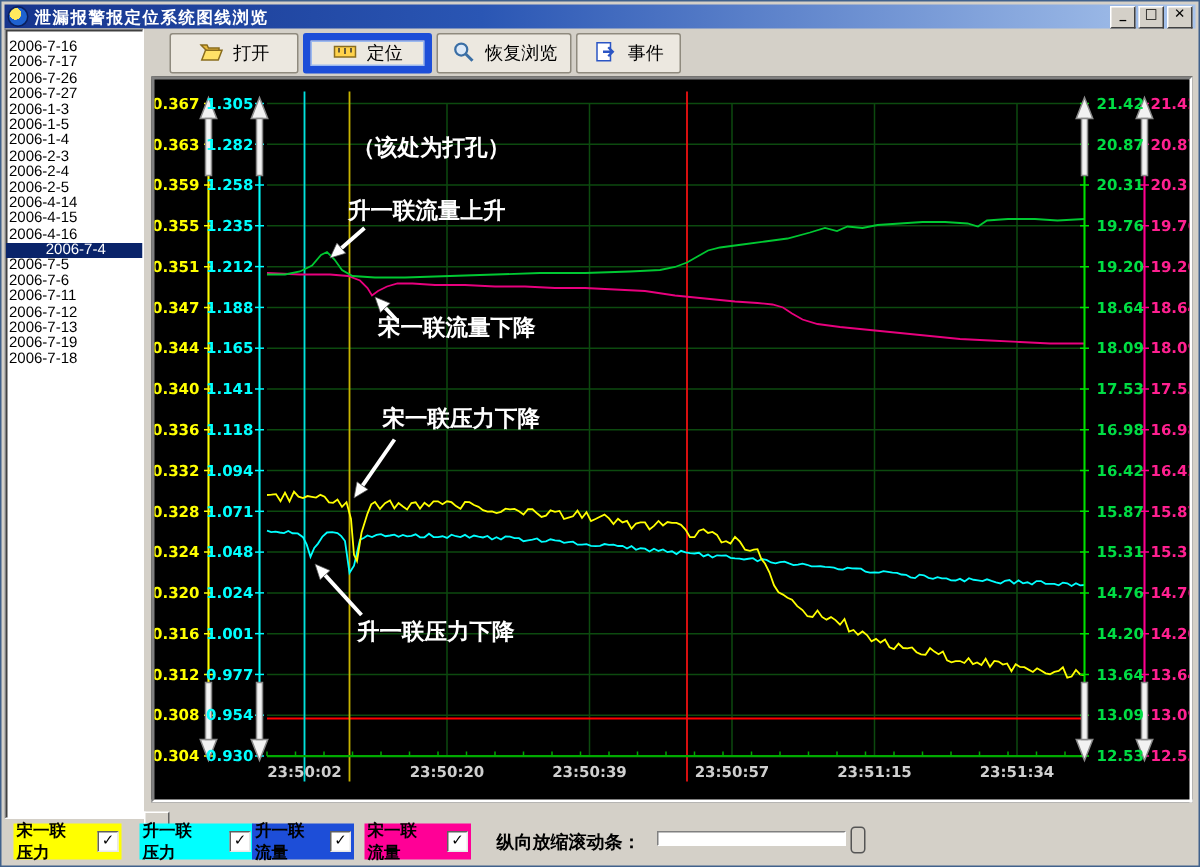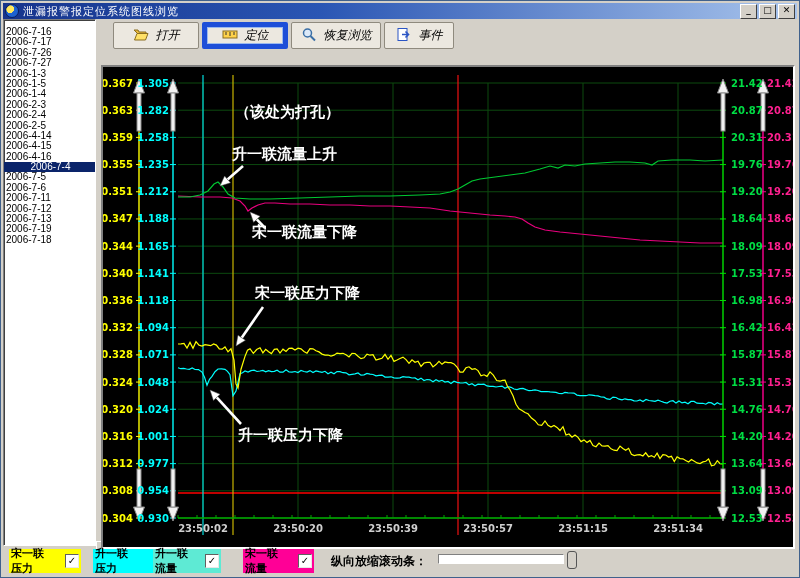--- a/index.html
+++ b/index.html
@@ -6,44 +6,44 @@
   body{width:800px;height:578px;position:relative;background:#d4d0c8;
        font-family:"Liberation Sans","DejaVu Sans",sans-serif;overflow:hidden;
        border:1px solid #40618c;box-sizing:border-box;}
   
   .titlebar{position:absolute;left:2px;top:2px;width:794px;height:16px;
     background:linear-gradient(90deg,#16348c 0%,#2a56b4 40%,#a8c4ec 100%);
     display:flex;align-items:center;padding:0 2px;box-sizing:border-box;}
   .app-icon{width:12px;height:12px;border-radius:50%;
     background:radial-gradient(circle at 35% 35%,#ffe95e 0 35%,#1e62d0 36% 100%);
     border:1px solid #0a1f5c;margin-right:4px;flex:none;}
-  .title-text{color:#fff;font-size:11px;font-weight:normal;white-space:nowrap;
+  .title-text{color:#fff;font-size:11px;font-weight:bold;white-space:nowrap;
     letter-spacing:1px;flex:1;}
   .win-btns{display:flex;gap:2px;}
   .win-btn{width:15px;height:13px;background:#d4d0c8;border:1px solid;
     border-color:#fff #404040 #404040 #fff;font-size:9px;line-height:11px;
     text-align:center;color:#000;font-weight:bold;font-family:"DejaVu Sans",sans-serif;}
   
   .datelist{position:absolute;left:2px;top:18px;width:93px;height:527px;
     background:#fff;border:1px solid;border-color:#808080 #fff #fff #808080;
     box-shadow:inset 1px 1px 0 #404040;overflow:hidden;padding-top:7px;box-sizing:border-box;}
   .date-item{font-size:10px;line-height:10.4px;height:10.4px;padding-left:2px;
     color:#000;white-space:nowrap;cursor:default;}
   .date-item.selected{background:#0a246a;color:#fff;text-align:center;}
   .resize-grip{position:absolute;left:95px;top:540px;width:15px;height:13px;
     background:#d4d0c8;border:1px solid;border-color:#fff #606060 #606060 #fff;}
   
-  .toolbar{position:absolute;left:112px;top:21px;height:27px;display:flex;gap:3px;font-style:italic;}
+  .toolbar{position:absolute;left:112px;top:21px;height:27px;display:flex;gap:3px;}
   .tbtn{height:27px;background:#ece8e0;border:1px solid #8f8a7e;border-radius:2px;
     display:flex;align-items:center;justify-content:center;gap:7px;font-size:12px;
     color:#000;box-sizing:border-box;padding:0 4px;}
   .tbtn.focused{border:5px solid #1d4ed8;box-shadow:inset 0 0 0 1px #9cb9ee;}
   .tbtn svg{flex:none;}
   
-  .chart-frame{position:absolute;left:100px;top:64px;width:694px;height:484px;
+  .chart-frame{position:absolute;left:100px;top:50px;width:694px;height:484px;
     border:2px solid;border-color:#808080 #fff #fff #808080;box-sizing:border-box;
     background:#000;}
   .chart-svg{position:absolute;left:0;top:0;}
   
   .legend-row{position:absolute;left:0;top:546px;width:800px;height:32px;}
   .legend-box{position:absolute;top:2px;height:22px;display:flex;align-items:center;
     justify-content:flex-end;gap:17px;font-size:11px;font-weight:bold;color:#000;
     box-sizing:border-box;padding:12px 2px;}
   .chk{width:12px;height:12px;background:#fff;border:1px solid;
     border-color:#606060 #e8e8e8 #e8e8e8 #606060;font-size:10px;line-height:11px;
@@ -387,21 +387,21 @@
   <div class="slider-track"></div>
   <div class="slider-thumb"></div>
 <div class="legend-box" style="left: 8px; width: 72px; background: rgb(255, 255, 0);">
       <span>宋一联压力</span>
       <span class="chk">✓</span>
     </div>
     <div class="legend-box" style="left: 92px; width: 76px; background: rgb(0, 255, 255);">
       <span>升一联压力</span>
       <span class="chk">✓</span>
     </div>
-    <div class="legend-box" style="left: 152px; width: 68px; background: #5eead4;">
+    <div class="legend-box" style="left: 167px; width: 68px; background: #1d4ed8;">
       <span>升一联流量</span>
       <span class="chk">✓</span>
     </div>
     <div class="legend-box" style="left: 242px; width: 71px; background: rgb(255, 0, 150);">
       <span>宋一联流量</span>
       <span class="chk">✓</span>
     </div>
   </div>
 
 </body></html>

